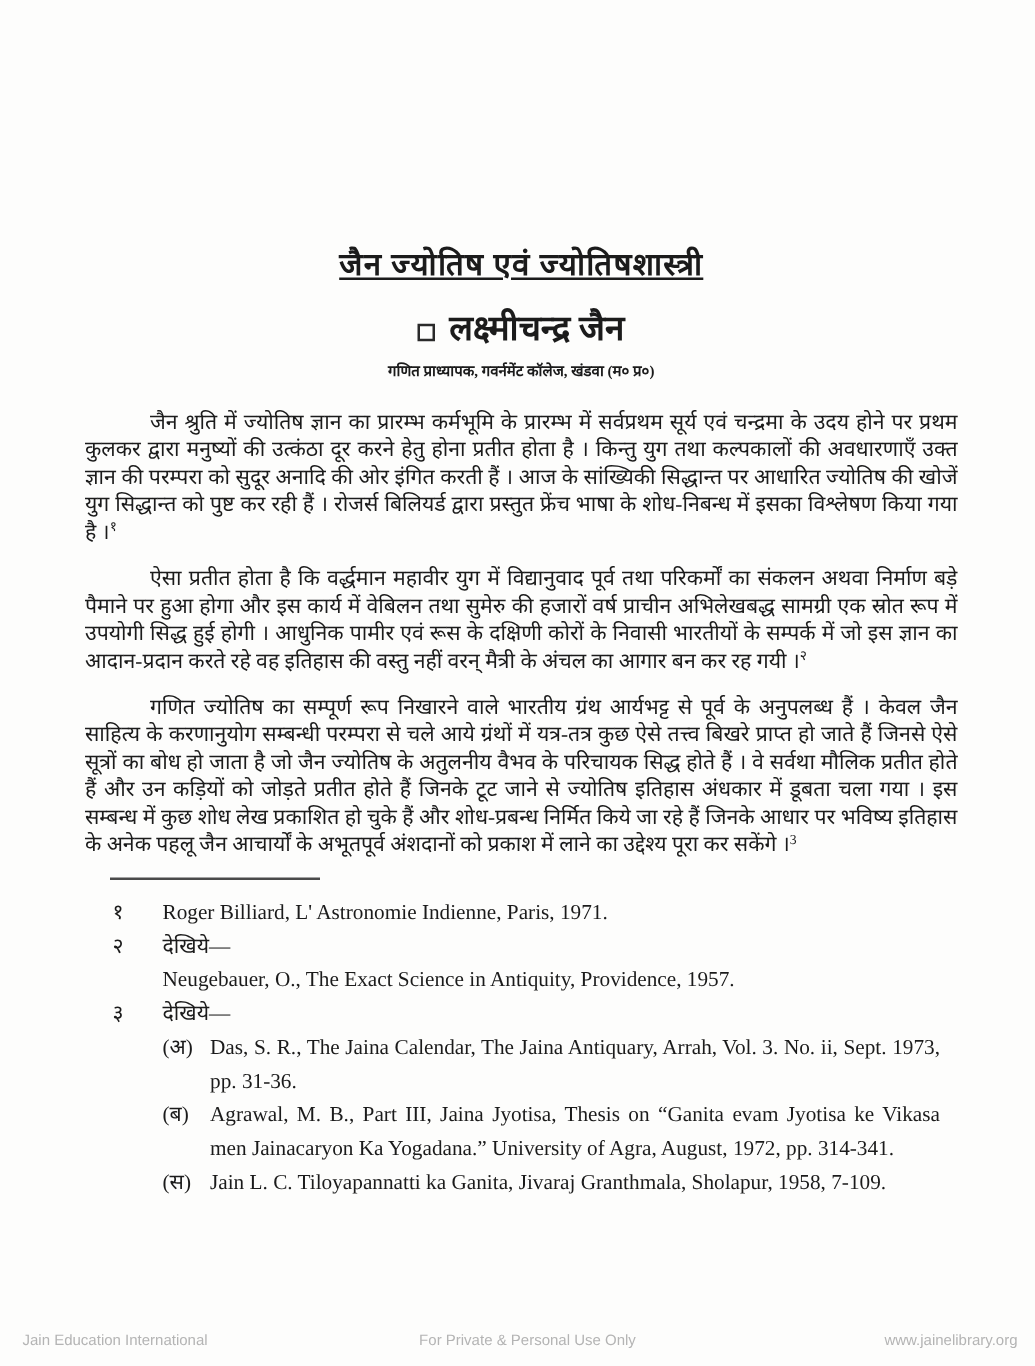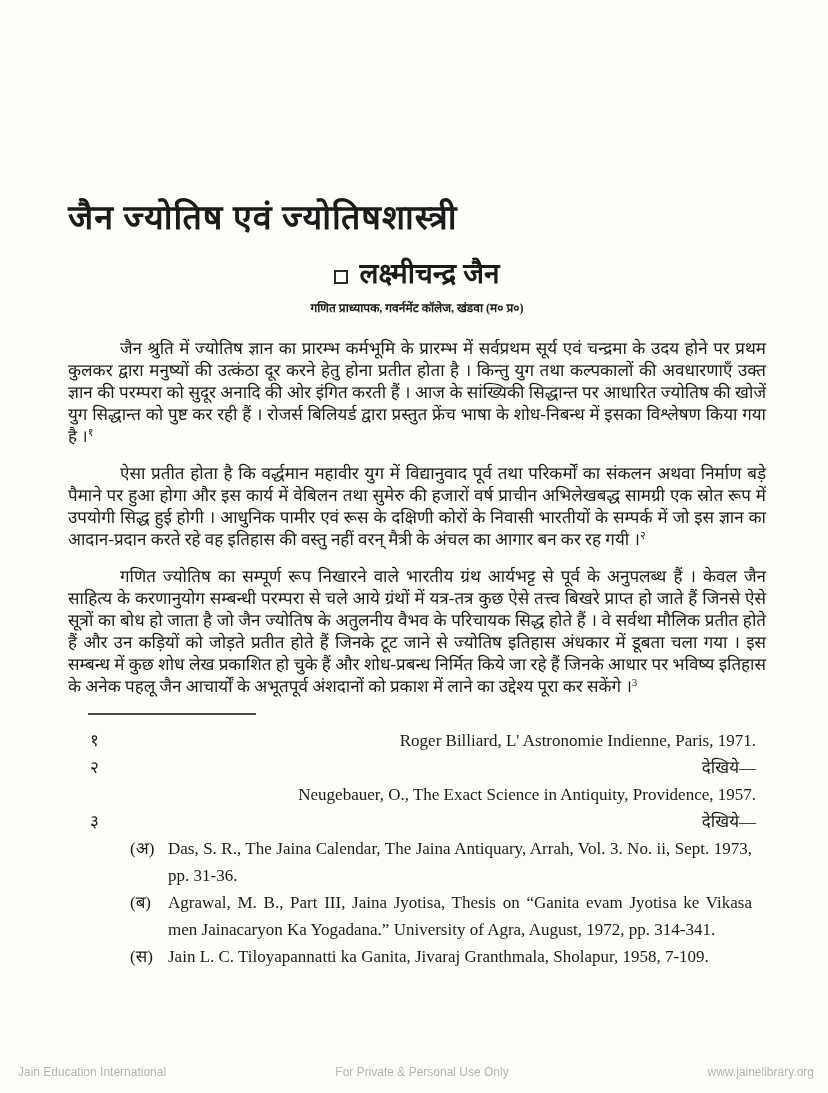--- a/index.html
+++ b/index.html
@@ -11,25 +11,27 @@
     margin: 0 auto;
     background: #fdfdfc;
     color: #1b1b1b;
     font-family: "Liberation Serif", "DejaVu Serif", serif;
     overflow: hidden;
   }
   .content { padding: 198px 62px 0 68px; }
 
   
   .title {
-    font-size: 34px;
+    text-align: center;
+    font-size: 25px;
     font-weight: bold;
     letter-spacing: 1px;
     line-height: 1.2;
     margin: 0 0 14px 0;
+    text-decoration: underline;
   }
   .byline {
     text-align: center;
     font-size: 28px;
     font-weight: bold;
     margin: 0 0 8px 0;
   }
   .sq {
     display: inline-block;
     width: 14px; height: 14px;
@@ -62,21 +64,21 @@
   
   .fn-rule {
     width: 168px;
     border: 0;
     border-top: 2px solid #4a4a4a;
     margin: 14px 0 12px 20px;
   }
   .fn-list { font-size: 17px; line-height: 27px; }
   .fn-item { display: flex; margin-left: 22px; }
   .fn-marker { flex: 0 0 40px; }
-  .fn-text { flex: 1; padding-right: 10px; text-align: right; }
+  .fn-text { flex: 1; padding-right: 10px; }
   .fn-sub { display: flex; margin-left: 62px; }
   .fn-sub-marker { flex: 0 0 38px; }
   .fn-sub-text { flex: 1; padding-right: 14px; text-align: justify; }
 
   
   .footer {
     position: absolute;
     left: 18px; right: 14px; bottom: 14px;
     display: flex;
     justify-content: space-between;

